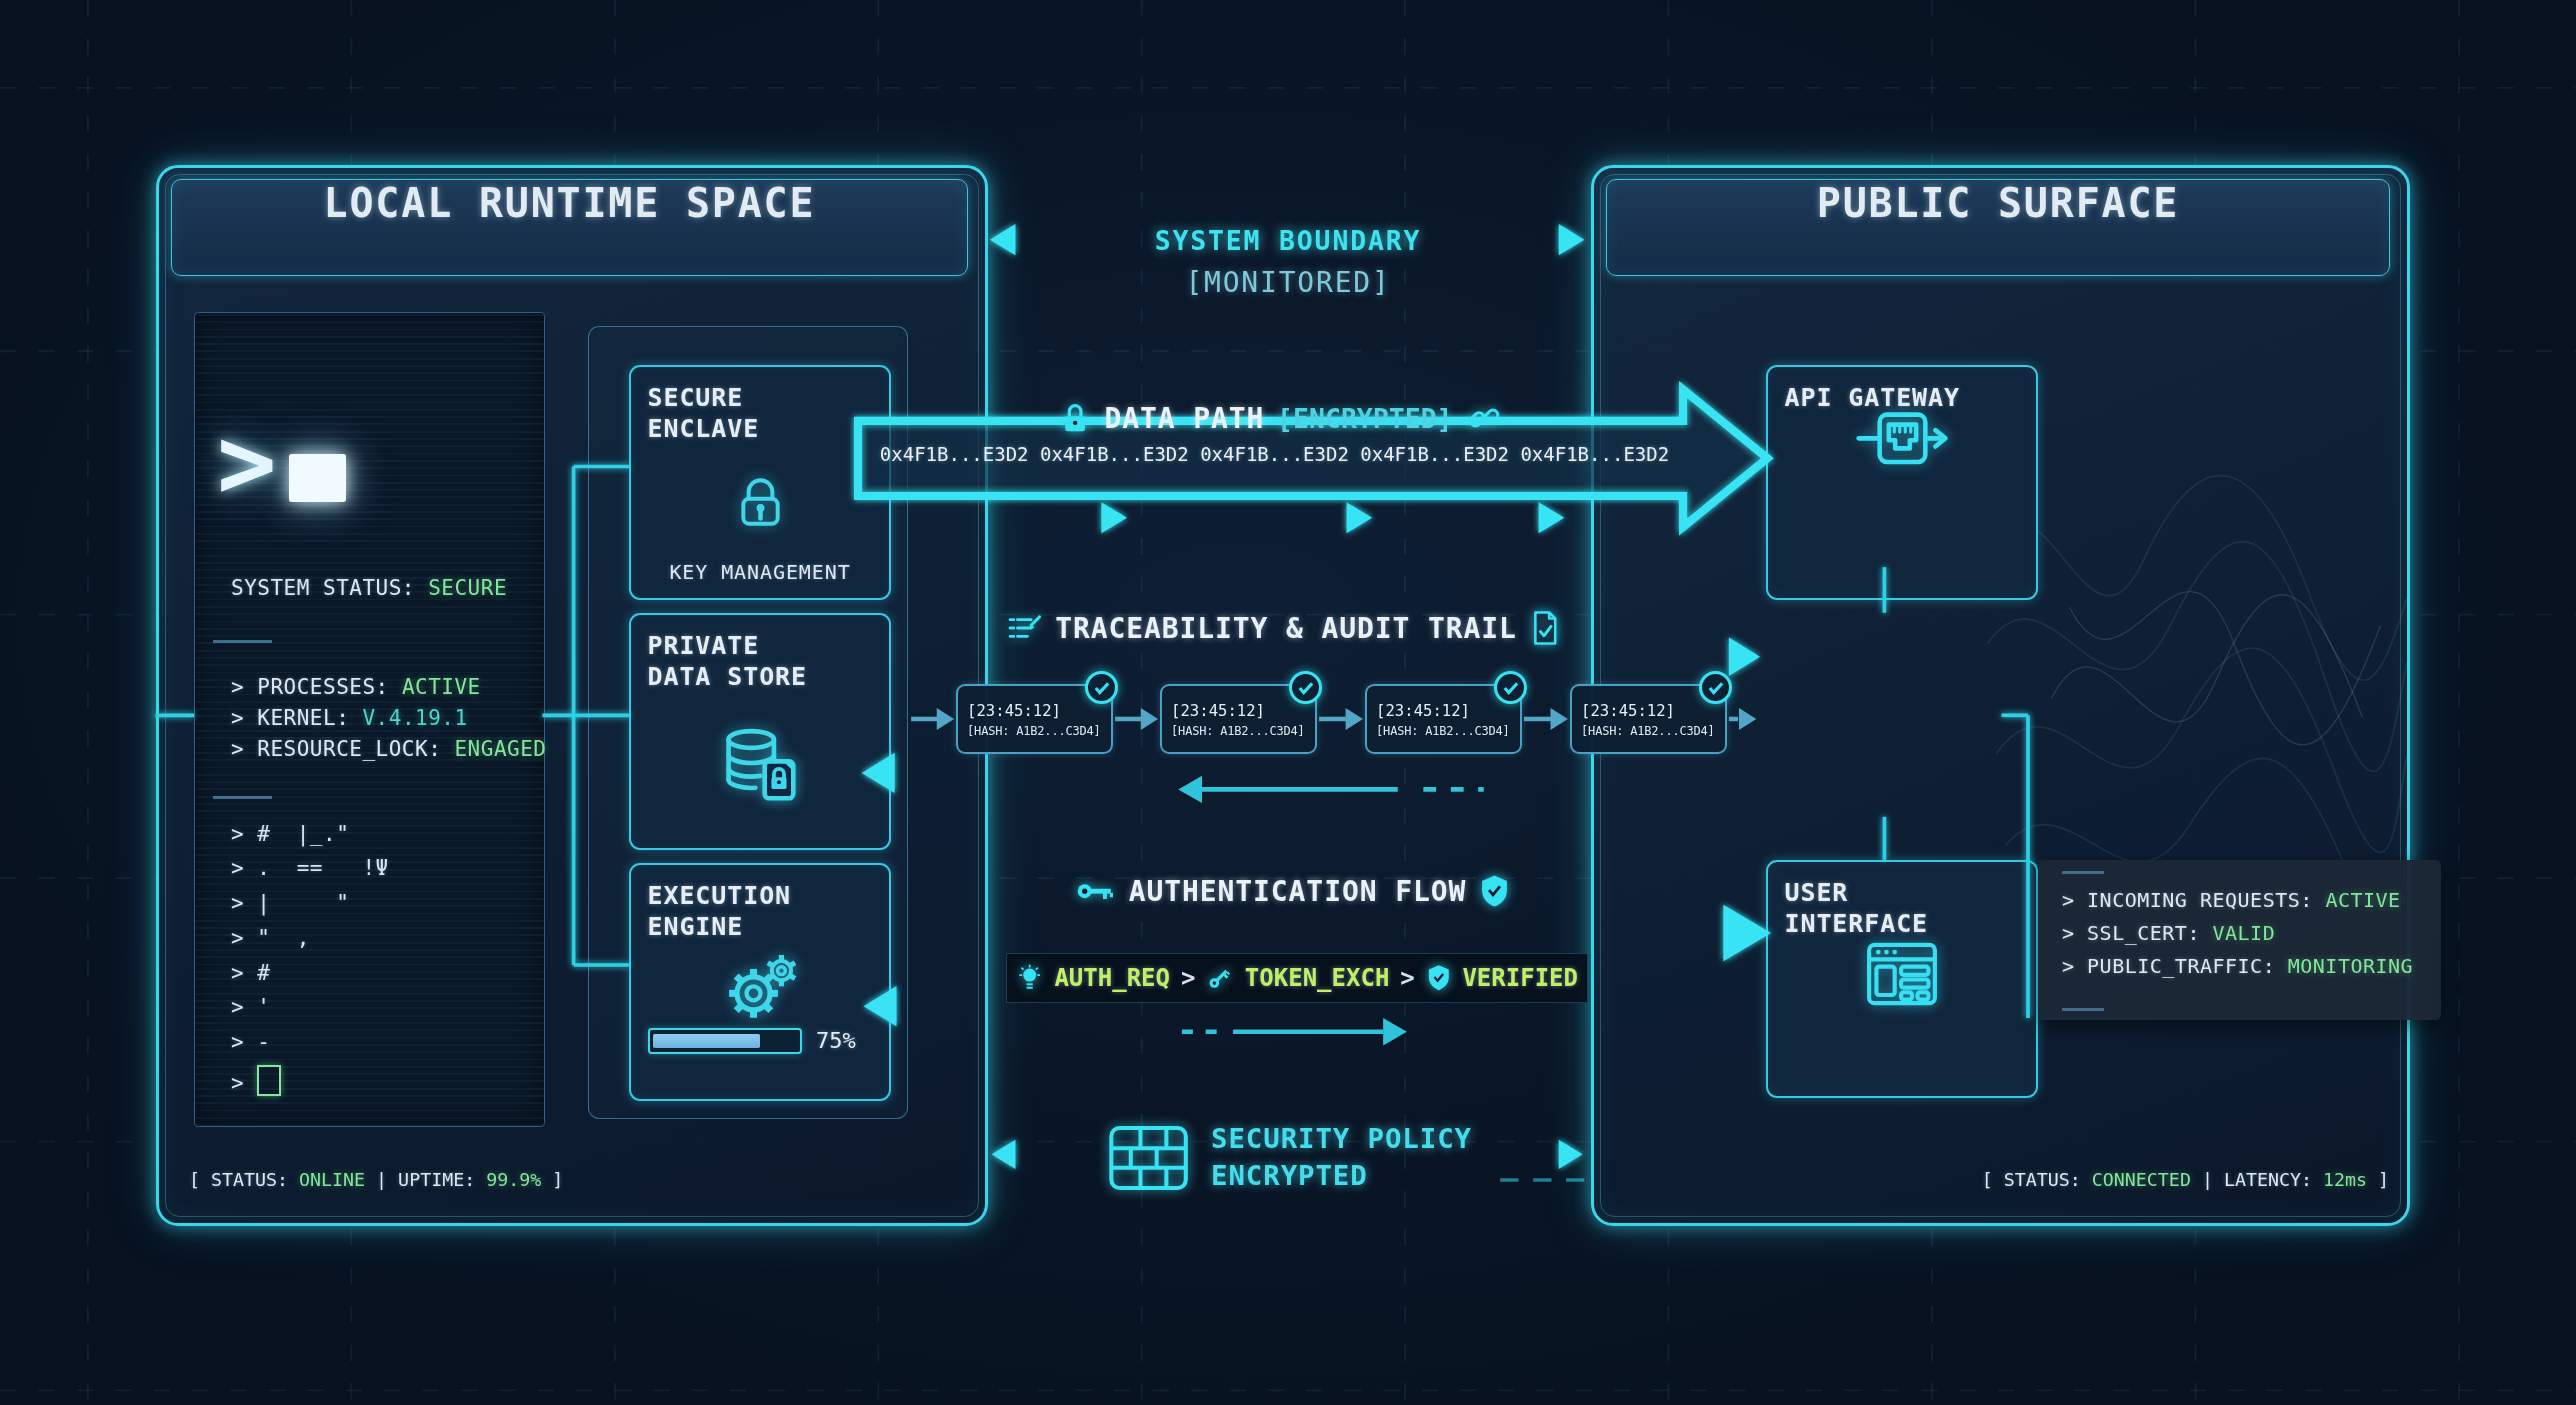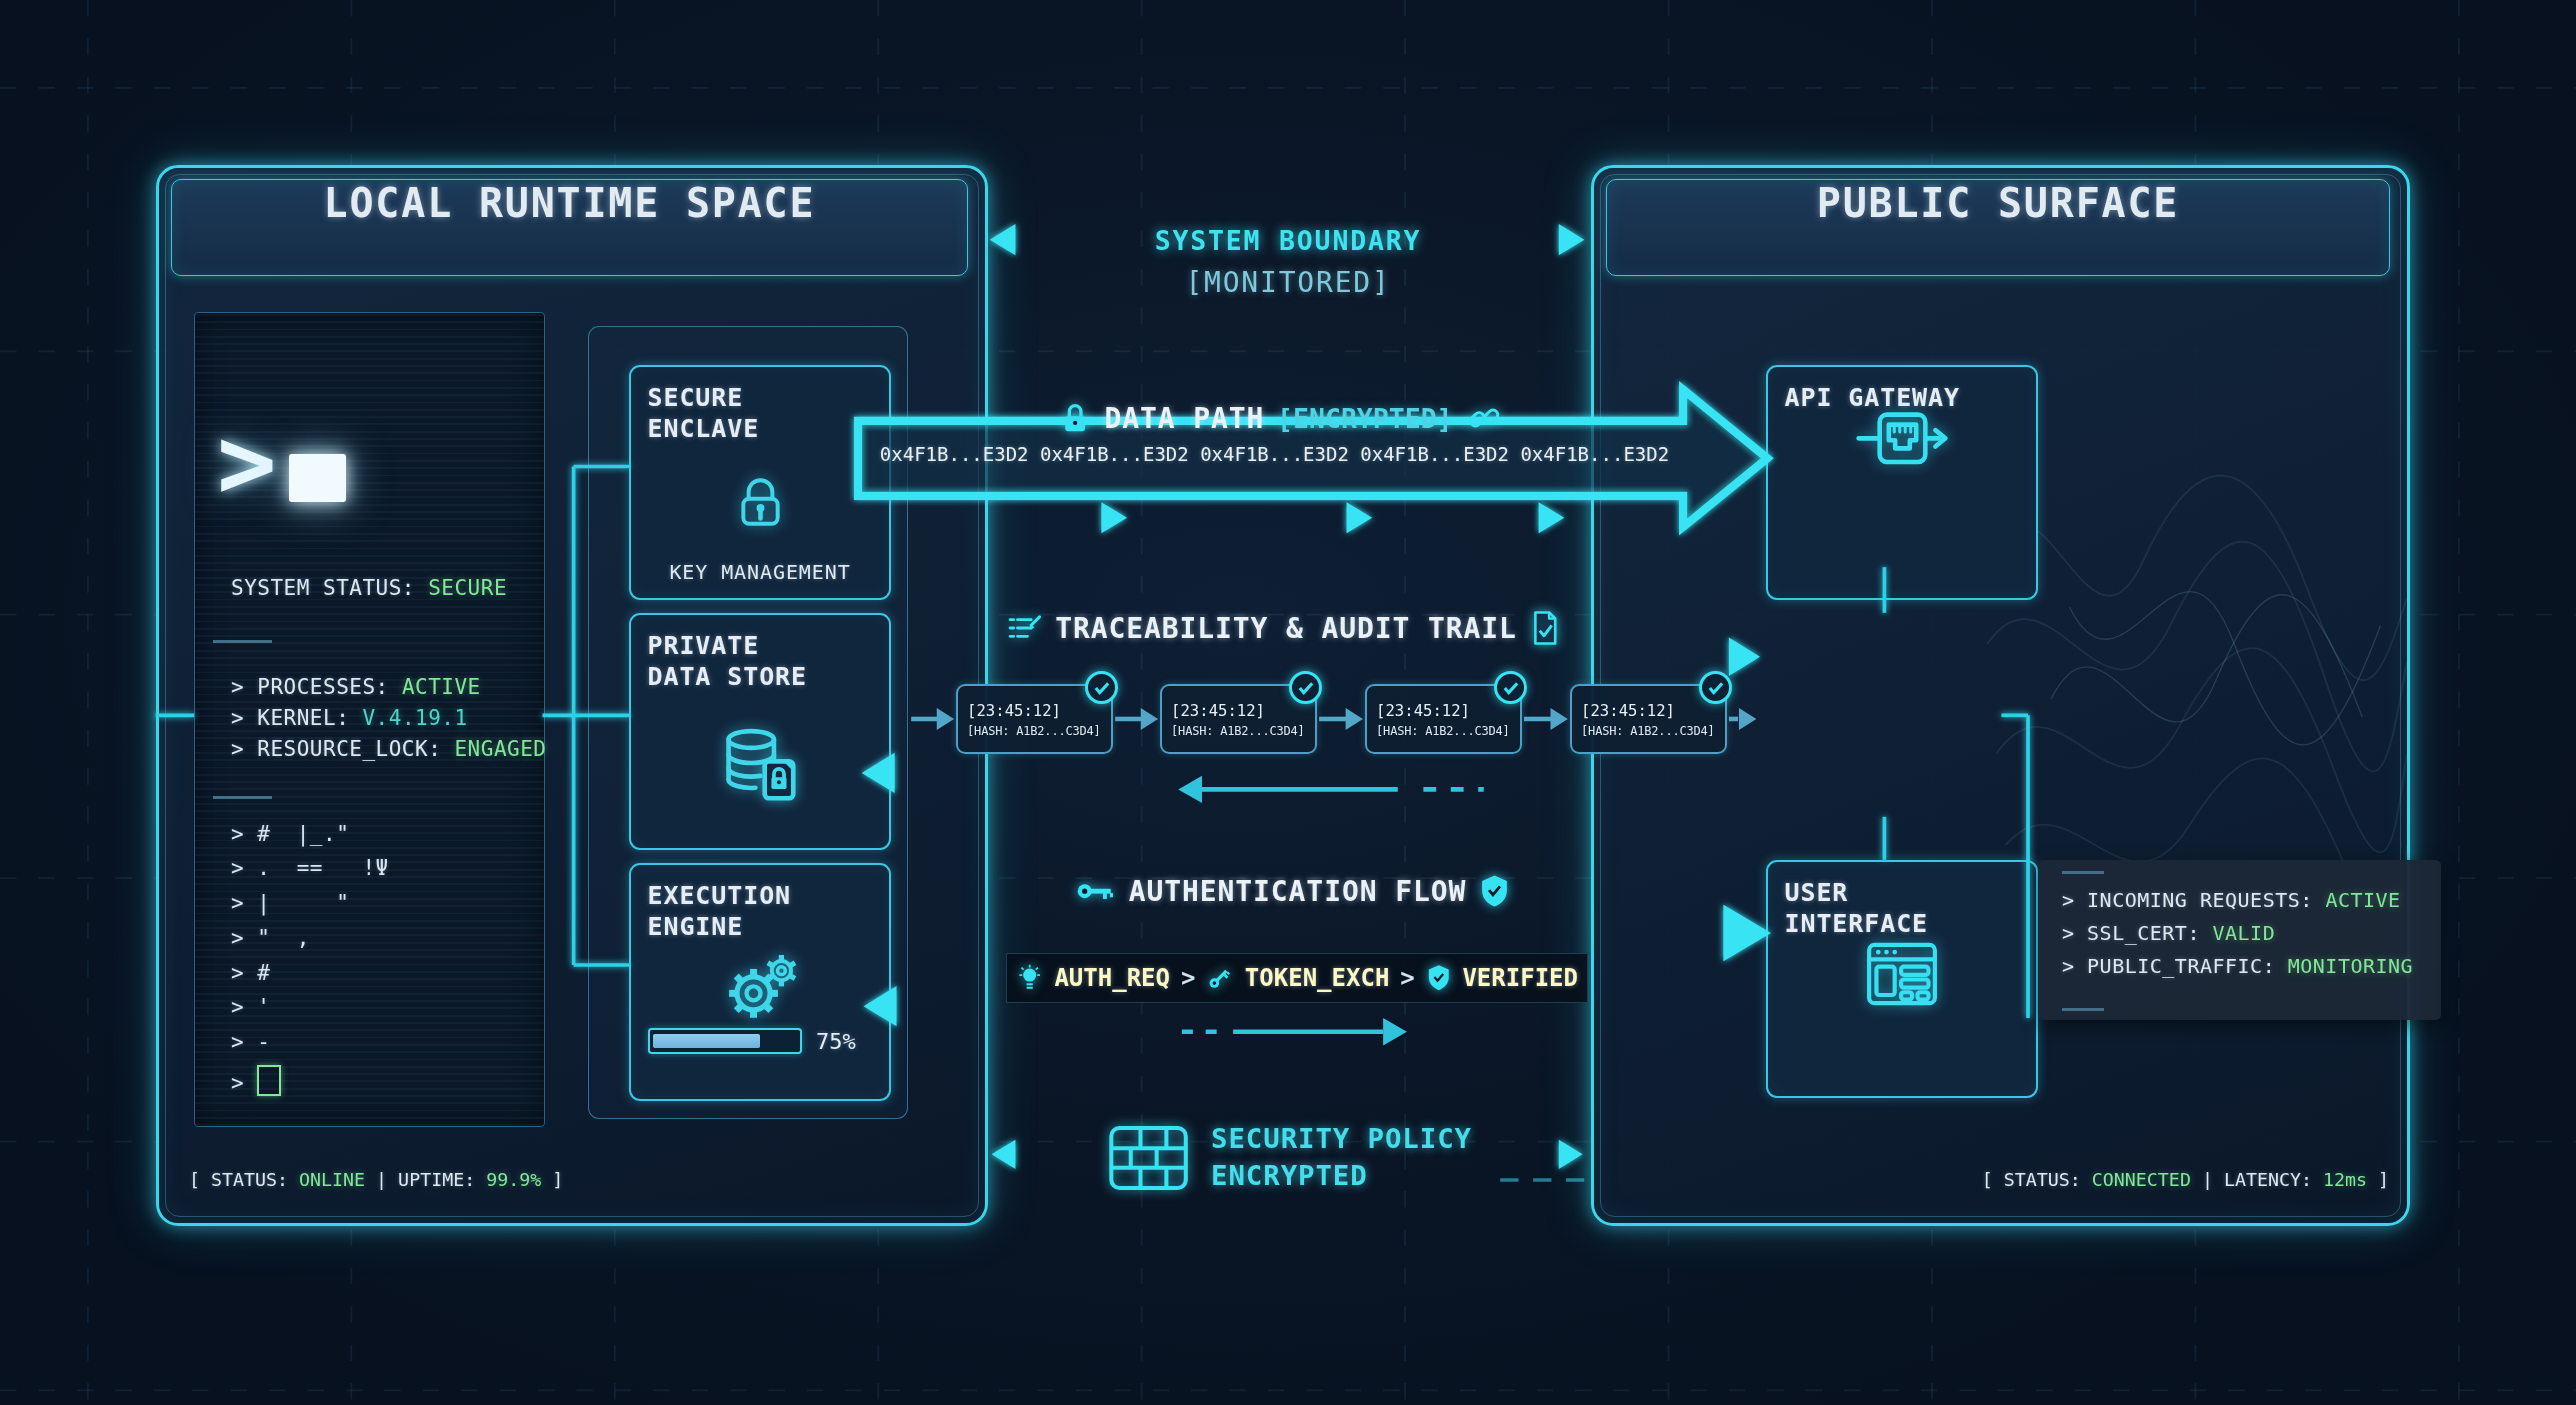--- a/index.html
+++ b/index.html
@@ -42,21 +42,21 @@
 
   
   .mod-wrap{position:absolute;left:588px;top:326px;width:318px;height:791px;border:1.8px solid rgba(85,175,218,.55);
     border-radius:11px;background:rgba(20,42,66,.35);z-index:2;}
   .mod{position:absolute;border:2.7px solid #37c9e4;border-radius:11px;background:rgba(17,39,61,.96);
     box-shadow:0 0 11px rgba(55,200,228,.38), inset 0 0 14.6px rgba(55,200,228,.07);
     display:flex;flex-direction:column;padding:14.6px 16.5px;z-index:3;}
   .mod-title{font-size:25px;font-weight:bold;line-height:1.25;color:#e6edf4;text-shadow:0 0 5.5px rgba(210,235,255,.4);letter-spacing:0.9px;}
   .mod-icon{margin:auto;display:flex;align-items:center;justify-content:center;filter:drop-shadow(0 0 6.4px rgba(60,220,240,.6));}
   .mod-caption{font-size:20px;color:#dfe9f2;text-align:center;letter-spacing:0.9px;text-shadow:0 0 4.6px rgba(210,235,255,.35);}
-  .progress-row{display:flex;align-items:flex-end;gap:14.6px;}
+  .progress-row{display:flex;align-items:center;gap:14.6px;}
   .progress-track{width:154px;height:25.6px;border:2.7px solid #3fd6ea;border-radius:3.7px;background:#0d2134;
     box-shadow:0 0 7.3px rgba(63,214,234,.4);padding:3.7px;box-sizing:border-box;}
   .progress-fill{height:100%;background:linear-gradient(180deg,#8ecdf0,#6db2dd);border-radius:1.8px;}
   .progress-label{font-size:22px;color:#e6eef6;text-shadow:0 0 4.6px rgba(210,235,255,.4);}
 
   
   .flow-label{position:absolute;display:flex;align-items:center;gap:12.8px;transform:translate(-50%,-50%);z-index:6;white-space:nowrap;}
   .flow-text{font-size:28px;font-weight:bold;letter-spacing:0.9px;color:#eaf2f8;text-shadow:0 0 6.4px rgba(215,240,255,.5);}
   .flow-tag{font-size:26.5px;font-weight:bold;color:#4ed2e4;text-shadow:0 0 8.2px rgba(78,210,228,.55);}
   .cyan-ico{filter:drop-shadow(0 0 5.5px rgba(60,225,245,.75));}
@@ -70,21 +70,21 @@
     background:rgba(13,31,50,.97);z-index:6;display:flex;flex-direction:column;justify-content:center;padding:0 9.1px;box-sizing:border-box;
     box-shadow:0 0 7.3px rgba(74,160,198,.35);}
   .hash-time{font-size:15.6px;color:#e8f0f7;line-height:1.5;}
   .hash-hash{font-size:12px;color:#dfe9f2;letter-spacing:-0.2px;}
   .badge{position:absolute;top:-14.6px;width:33px;height:33px;border-radius:50%;border:3.7px solid #35e3f2;background:#0d2134;
     box-sizing:border-box;box-shadow:0 0 9.1px rgba(53,227,242,.7);display:flex;align-items:center;justify-content:center;}
 
   
   .auth-banner{position:absolute;left:1006px;top:953px;width:580px;height:48px;background:rgba(7,16,28,.93);
     border:0.9px solid rgba(80,170,210,.3);display:flex;align-items:center;justify-content:center;gap:11px;z-index:6;}
-  .auth-step{font-size:24px;font-weight:bold;color:#fef9c3;text-shadow:0 0 5.5px rgba(215,240,255,.45);}
+  .auth-step{font-size:24px;font-weight:bold;color:#bef264;text-shadow:0 0 5.5px rgba(215,240,255,.45);}
   .auth-sep{font-size:24px;font-weight:bold;color:#cfe2ee;}
 
   
   .policy{position:absolute;left:1290px;top:1158px;transform:translate(-50%,-50%);display:flex;align-items:center;gap:22px;z-index:6;}
   .policy-text{font-size:27.4px;font-weight:bold;line-height:1.35;letter-spacing:0.9px;color:#45dcEC;color:#45dcec;
     text-shadow:0 0 9.1px rgba(69,220,236,.7);white-space:nowrap;}
 
   
   .monitor{position:absolute;left:2038px;top:860px;width:403px;height:160px;background:rgba(28,40,54,.96);
     border-radius:5.5px;z-index:4;padding:24px 0 0 24px;box-sizing:border-box;box-shadow:0 5.5px 18.3px rgba(0,0,0,.45);}

